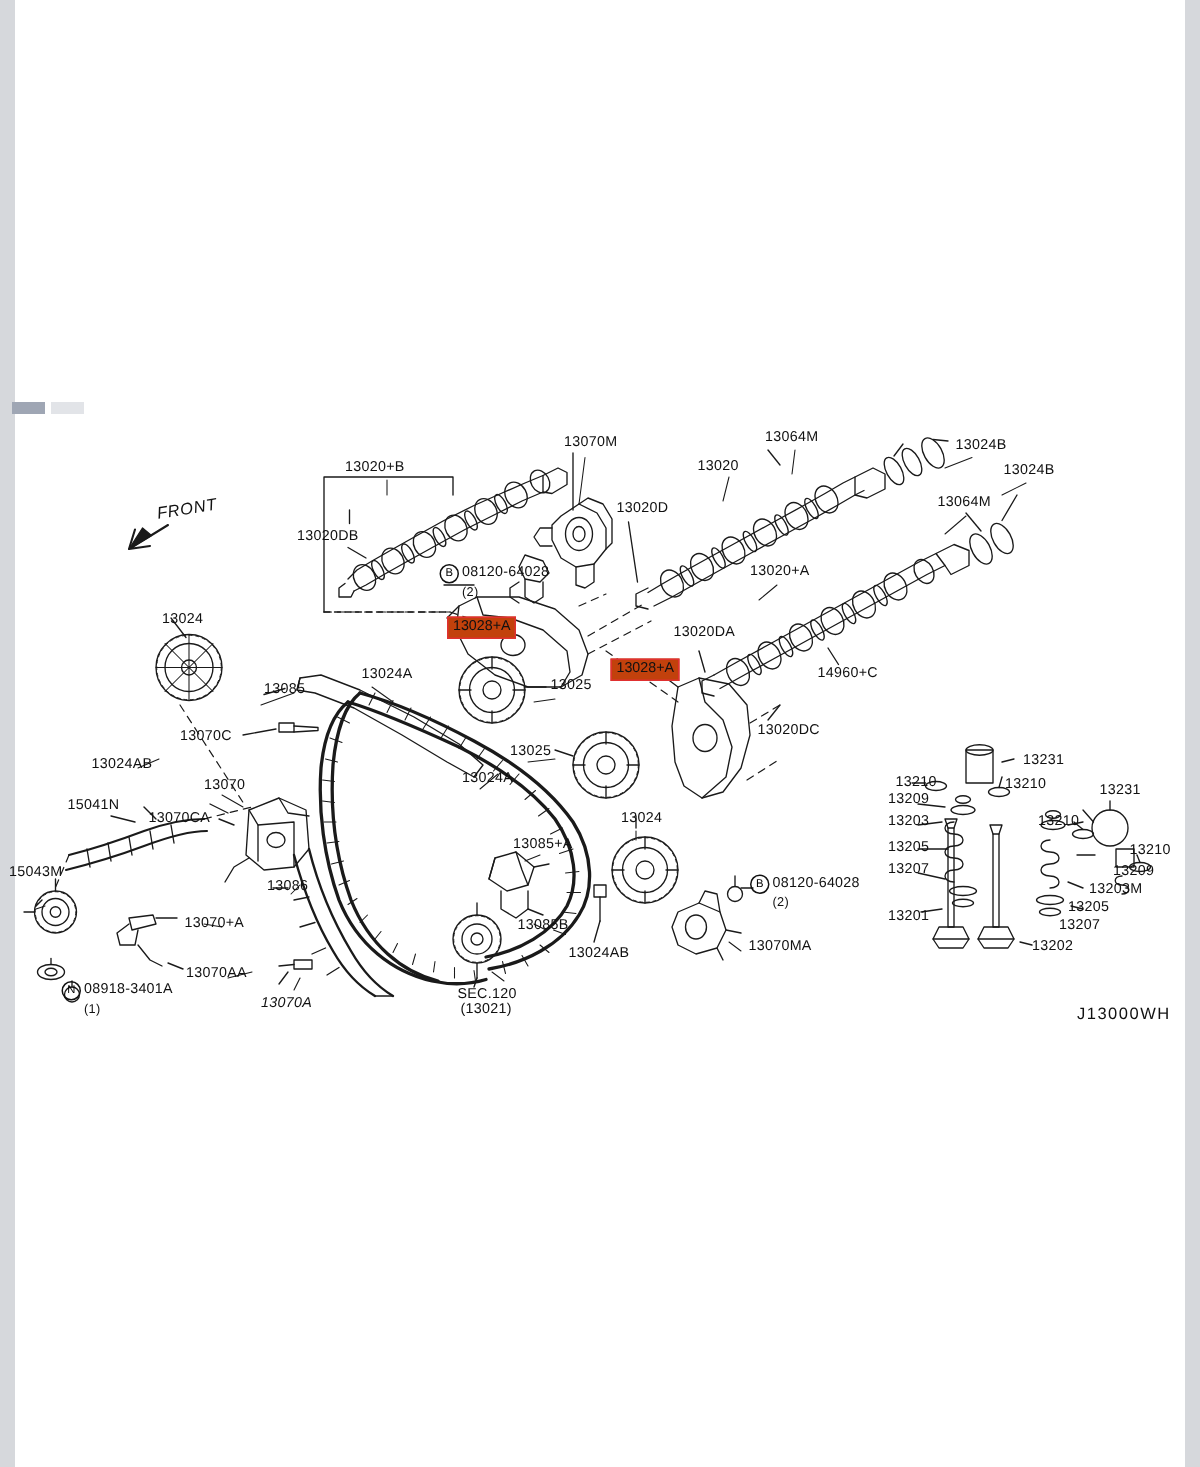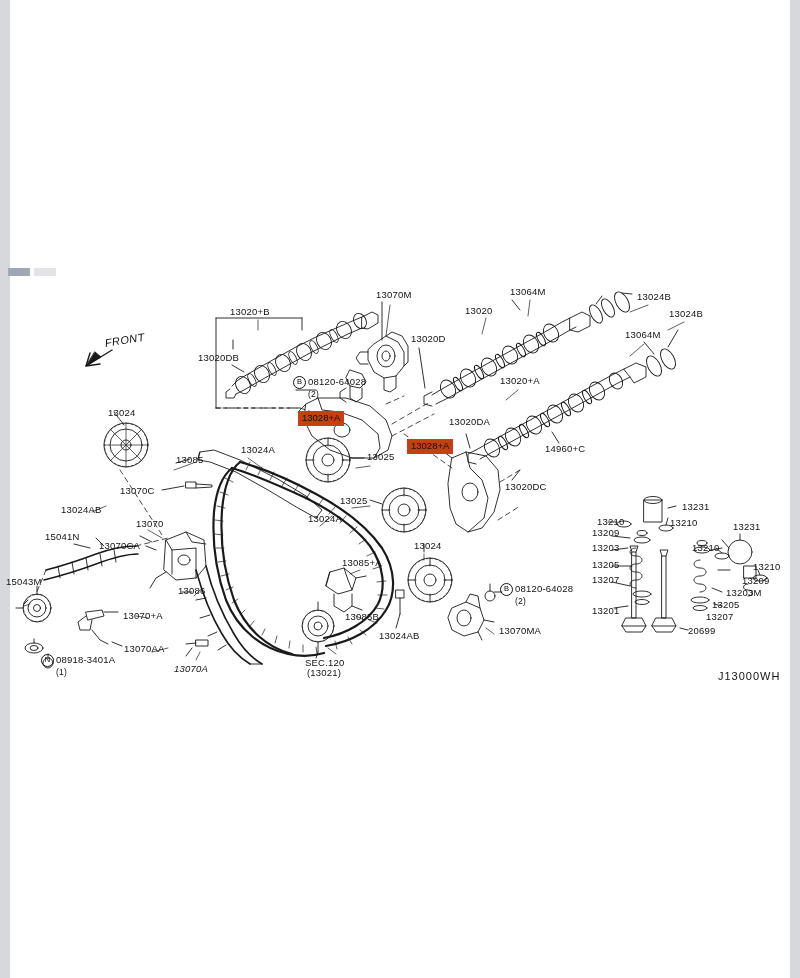--- a/index.html
+++ b/index.html
@@ -477,21 +477,21 @@
   <div class="lbl" style="left:742px; top:575px;">13209</div>
   <div class="lbl" style="left:592px; top:574px;">13207</div>
   <div class="lbl" style="left:726px; top:587px;">13203M</div>
   <div class="lbl" style="left:178px; top:585px;">13086</div>
   <div class="lbl" style="left:6px;   top:576px;">15043M</div>
   <div class="lbl" style="left:592px; top:605px;">13201</div>
   <div class="lbl" style="left:712px; top:599px;">13205</div>
   <div class="lbl" style="left:123px; top:610px;">13070+A</div>
   <div class="lbl" style="left:345px; top:611px;">13085B</div>
   <div class="lbl" style="left:706px; top:611px;">13207</div>
-  <div class="lbl" style="left:688px; top:625px;">20699</div>
+  <div class="lbl" style="left:688px; top:625px;">13202</div>
   <div class="lbl" style="left:379px; top:630px;">13024AB</div>
   <div class="lbl" style="left:499px; top:625px;">13070MA</div>
   <div class="lbl" style="left:124px; top:643px;">13070AA</div>
   <div class="lbl" style="left:174px; top:663px;font-style:italic;">13070A</div>
   <div class="lbl" style="left:305px; top:657px;">SEC.120</div>
   <div class="lbl" style="left:307px; top:667px;">(13021)</div>
 
   <div class="lbl front" style="left:104px; top:338px;">FRONT</div>
 
   <div style="position:absolute; left:293px; top:376px;">

